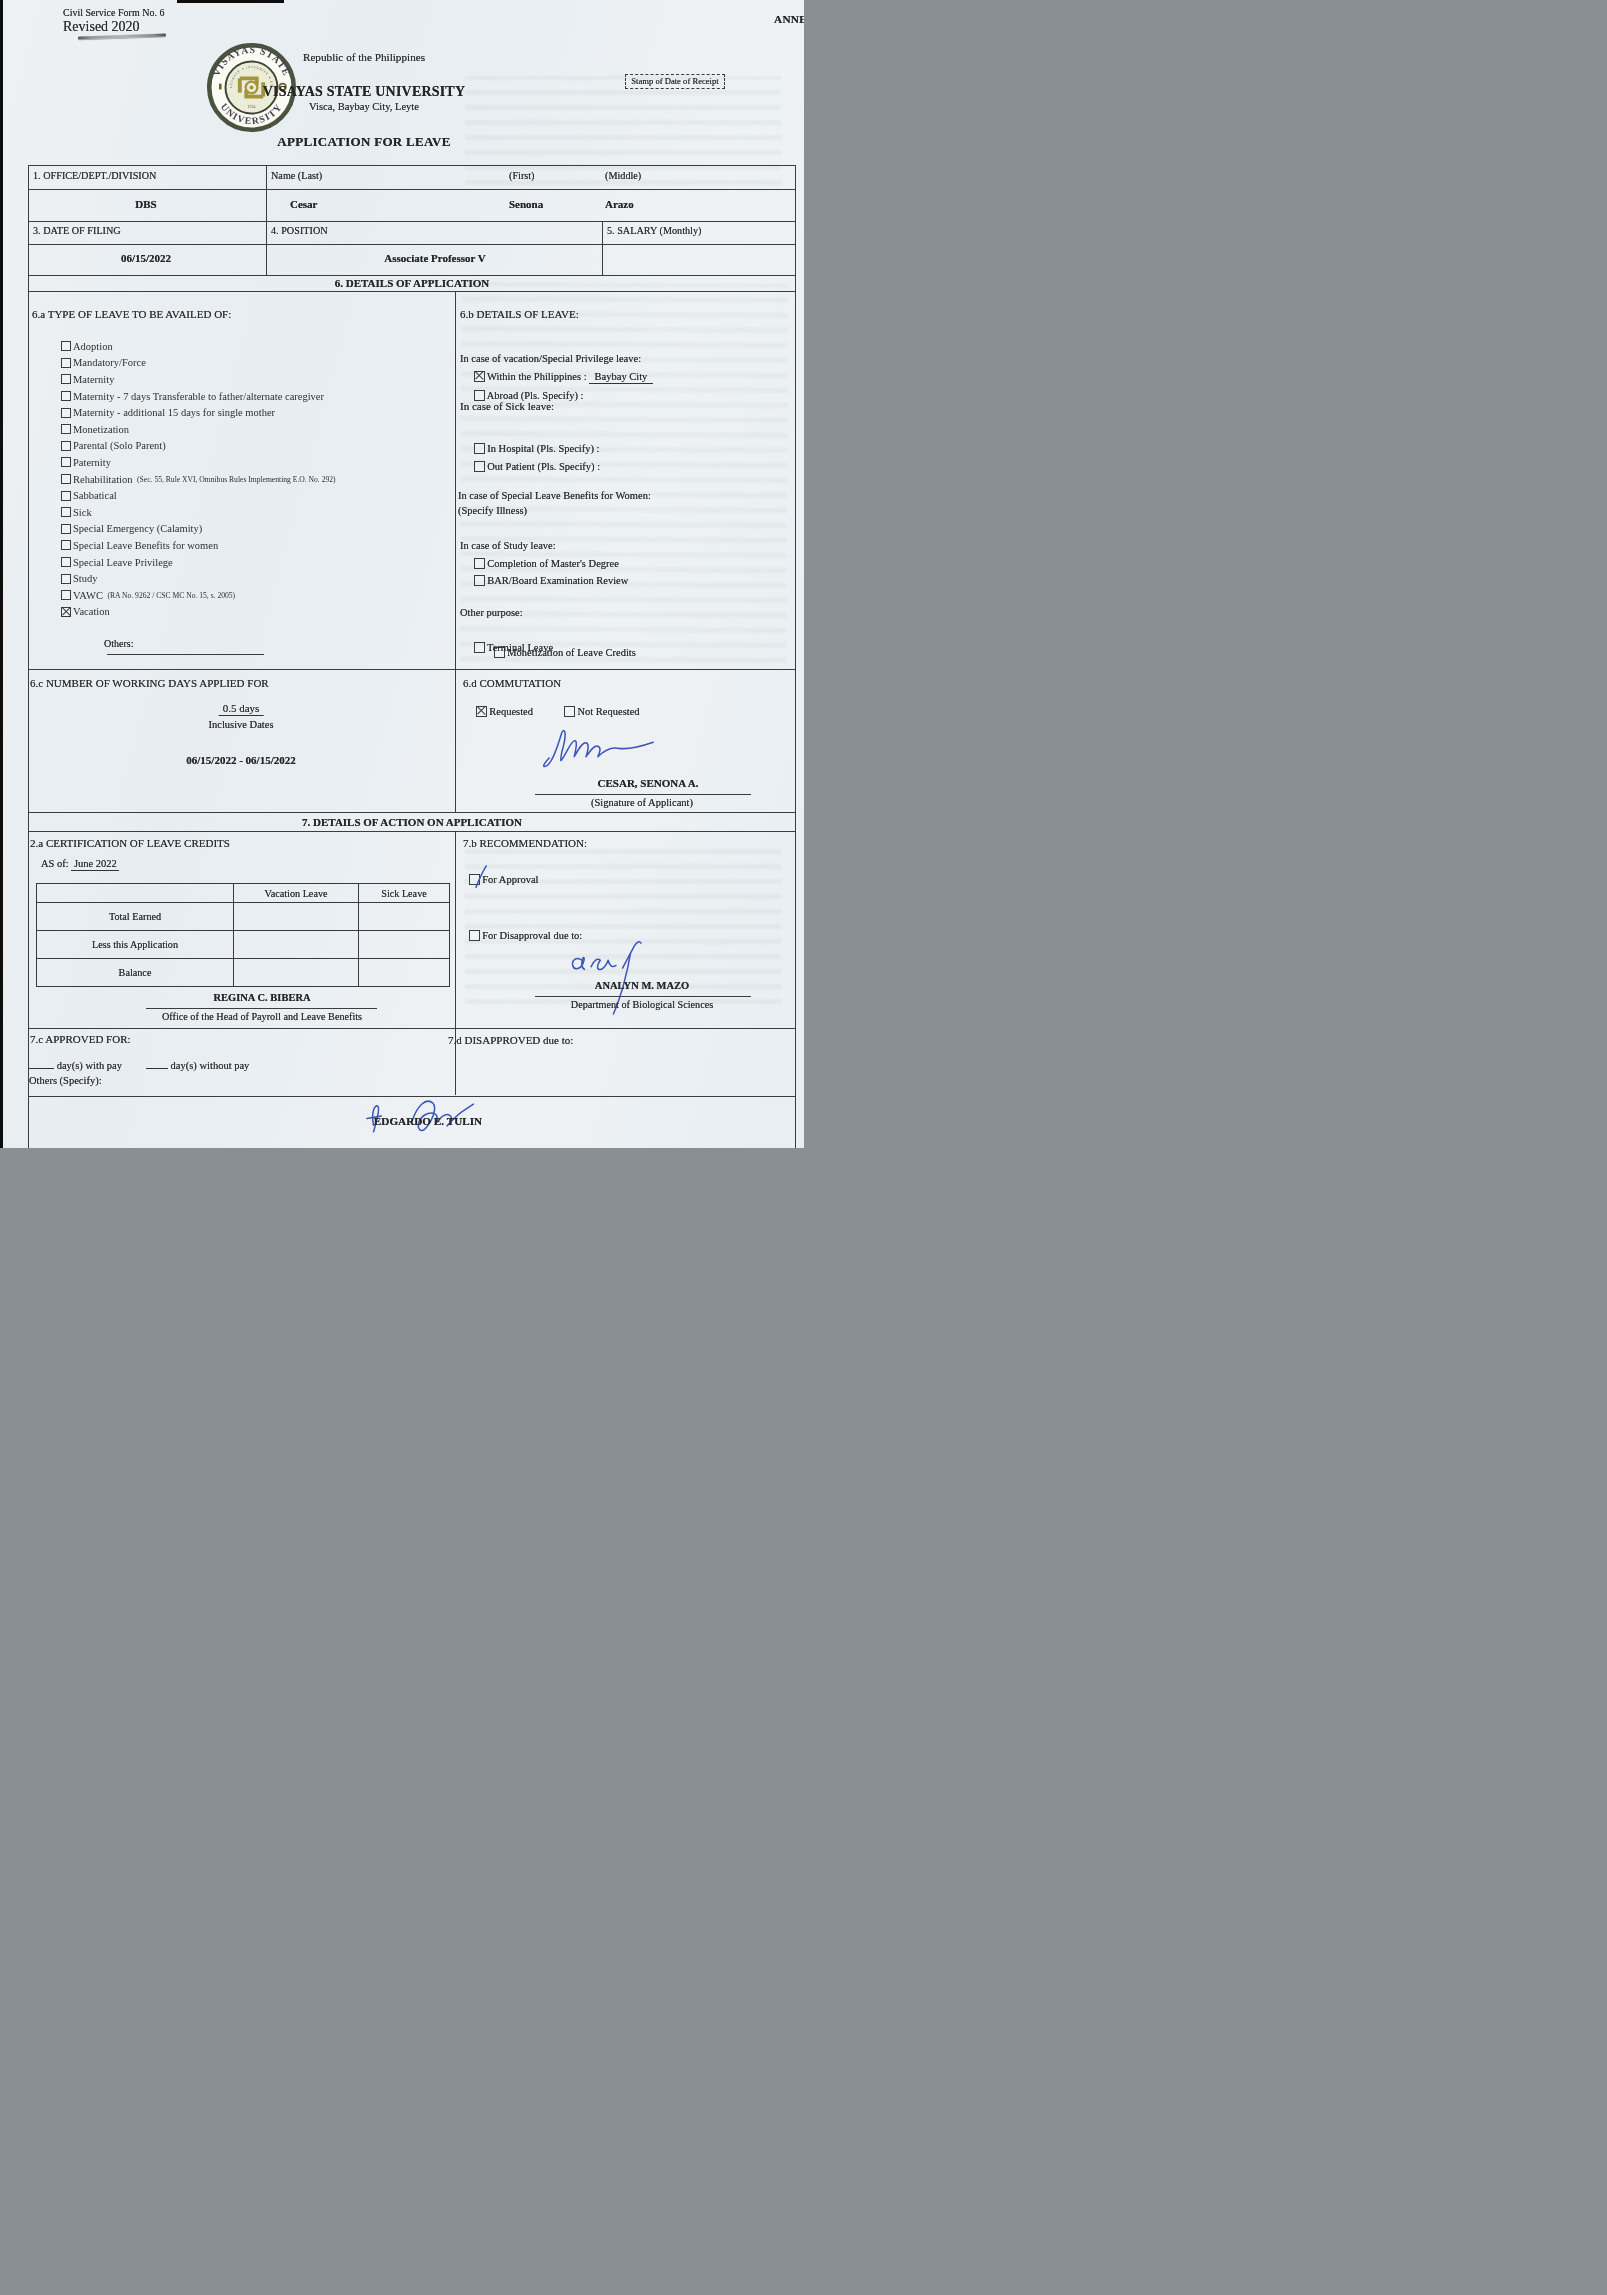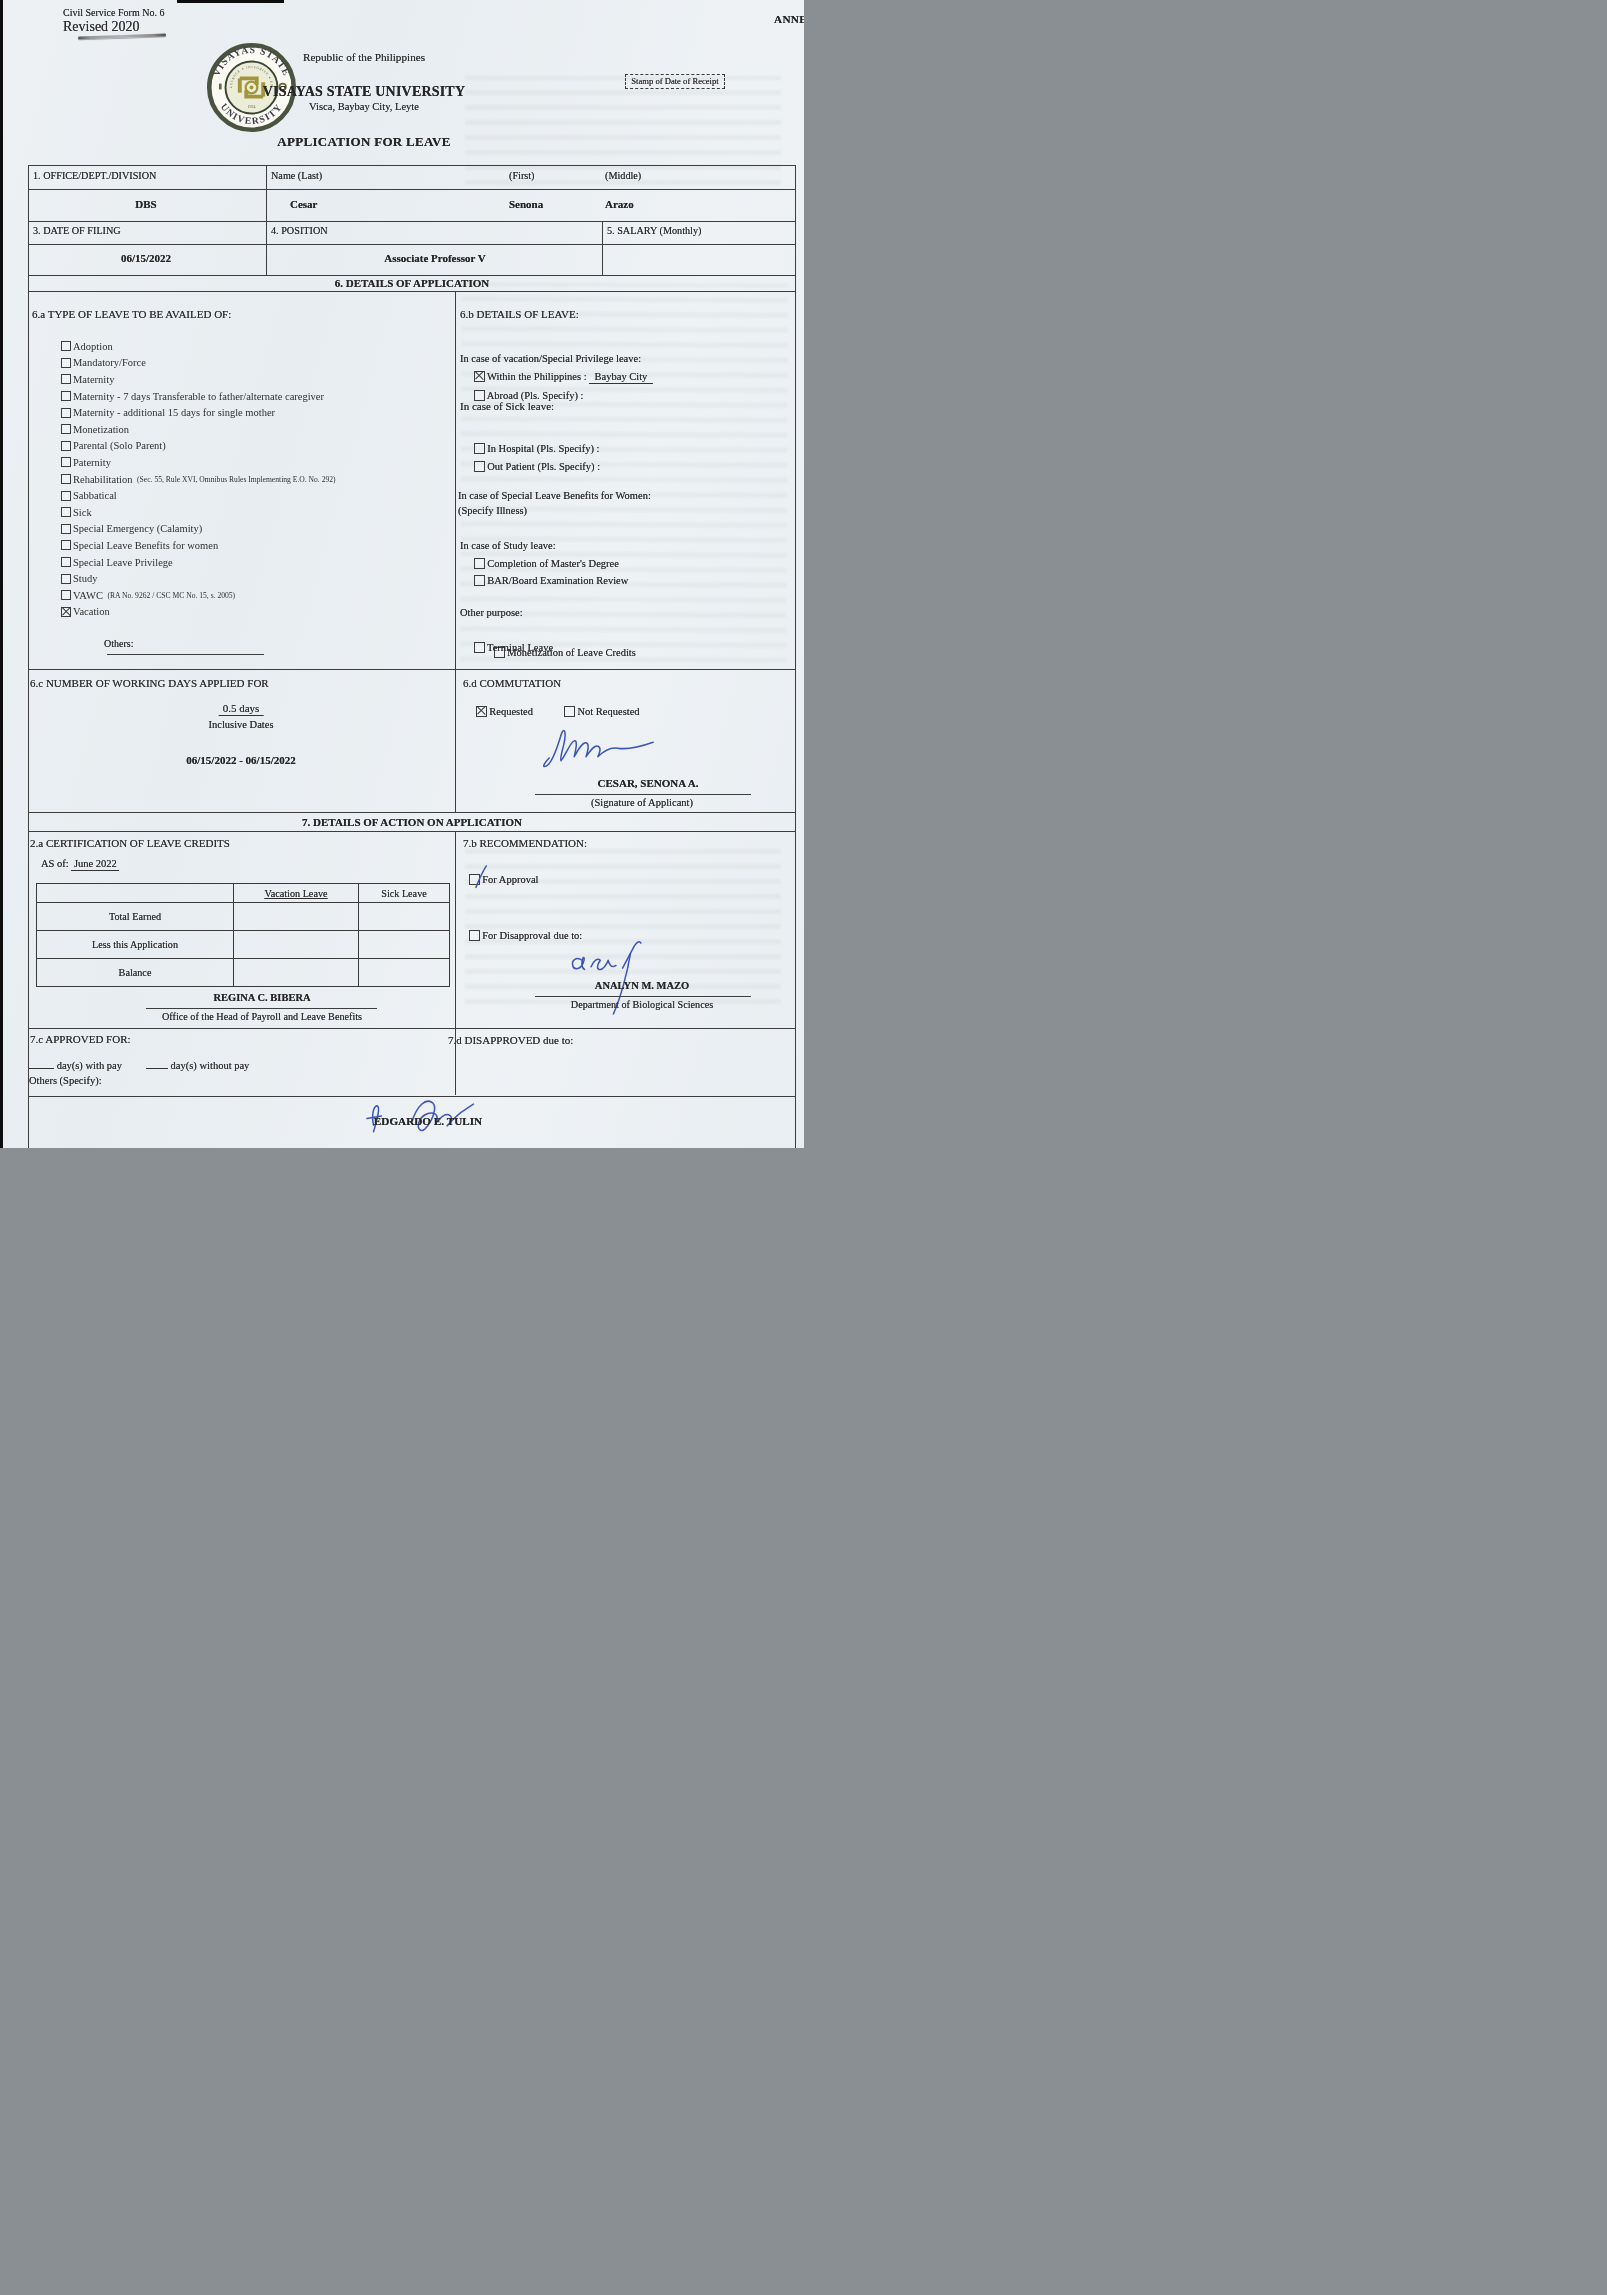--- a/index.html
+++ b/index.html
@@ -265,21 +265,21 @@
 
   <div class="txt" style="left:30px;top:837px;font-size:11px;">2.a CERTIFICATION OF LEAVE CREDITS</div>
   <div class="txt" style="left:41px;top:858px;font-size:10.5px;">
     <span>AS of:</span>
     <span class="ul" style="padding:0 2.6px 0.7px 2.6px;">June 2022</span>
   </div>
   <table class="credits">
     <tbody id="credits-body">
         <tr class="hd">
           <td style="width: 196px;"></td>
-          <td style="width: 124px; text-decoration: underline;">Vacation Leave</td>
+          <td style="width: 124px;">Vacation Leave</td>
           <td style="width: 90px;">Sick Leave</td>
         </tr>
         <tr class="dr">
           <td>Total Earned</td>
           <td></td>
           <td></td>
         </tr>
         <tr class="dr">
           <td>Less this Application</td>
           <td></td>

